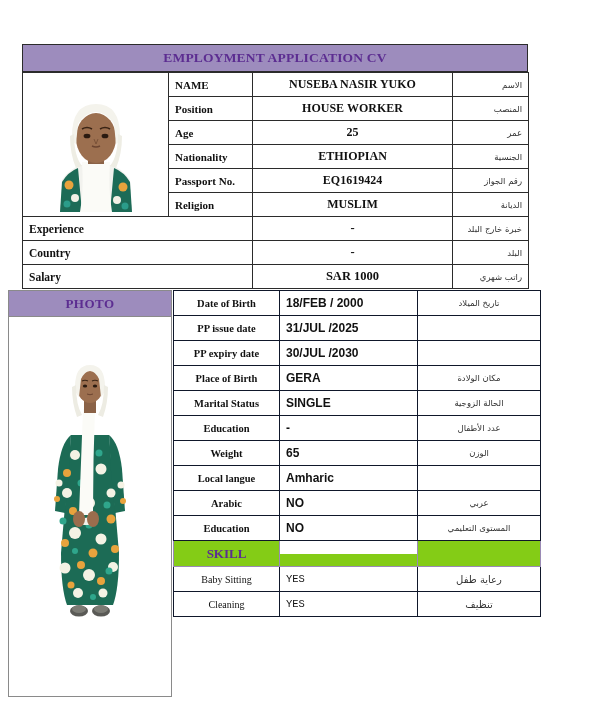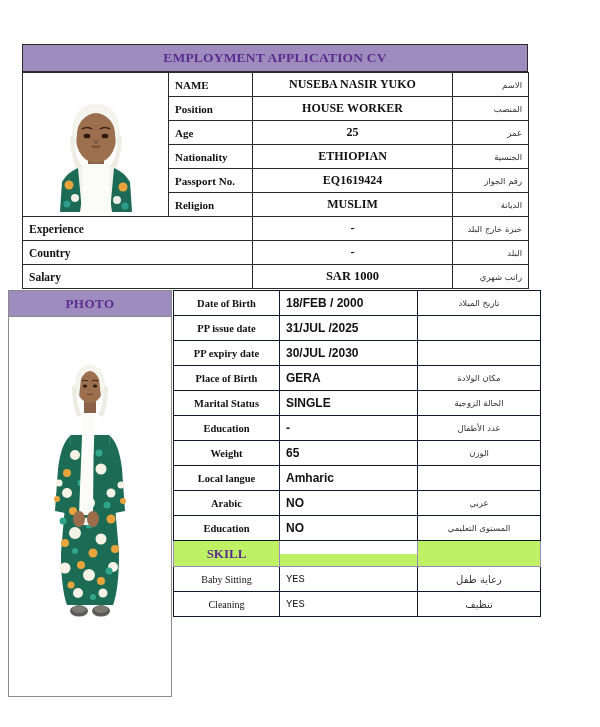--- a/index.html
+++ b/index.html
@@ -90,21 +90,21 @@
   }
   table.bottom td { border: 1px solid #0f172a; height: 25px; }
   td.b-lbl  { width: 106px; font-weight: bold; font-size: 10.5px; text-align: center; }
   td.b-val  { width: 138px; font-weight: bold; font-size: 12px; 
               font-family: "Liberation Sans", sans-serif; }
   td.b-ar   { width: 123px; text-align: center; direction: rtl;
               font-size: 8.5px; color: #333;
               font-family: "DejaVu Sans", sans-serif; }
 
   
-  tr.skill-row td { background: #bef264; border-color: #9a8ab5; height: 26px; }
+  tr.skill-row td { background: #84cc16; border-color: #9a8ab5; height: 26px; }
   td.skill-title { font-size: 13px; font-weight: bold; color: #5c2d91; text-align: center; }
   td.skill-mid   { padding: 0 !important; position: relative; }
   .skill-white {
     position: absolute; left: 0; right: 0; top: 0; height: 13px; background: #ffffff;
   }
   tr.skill-row td.skill-ar { }
 
   tr.skill-item td { font-weight: normal; font-size: 10px; }
   tr.skill-item td.b-val { font-weight: normal; font-size: 10.5px;
                            font-family: Liberation Mono, monospace; }

